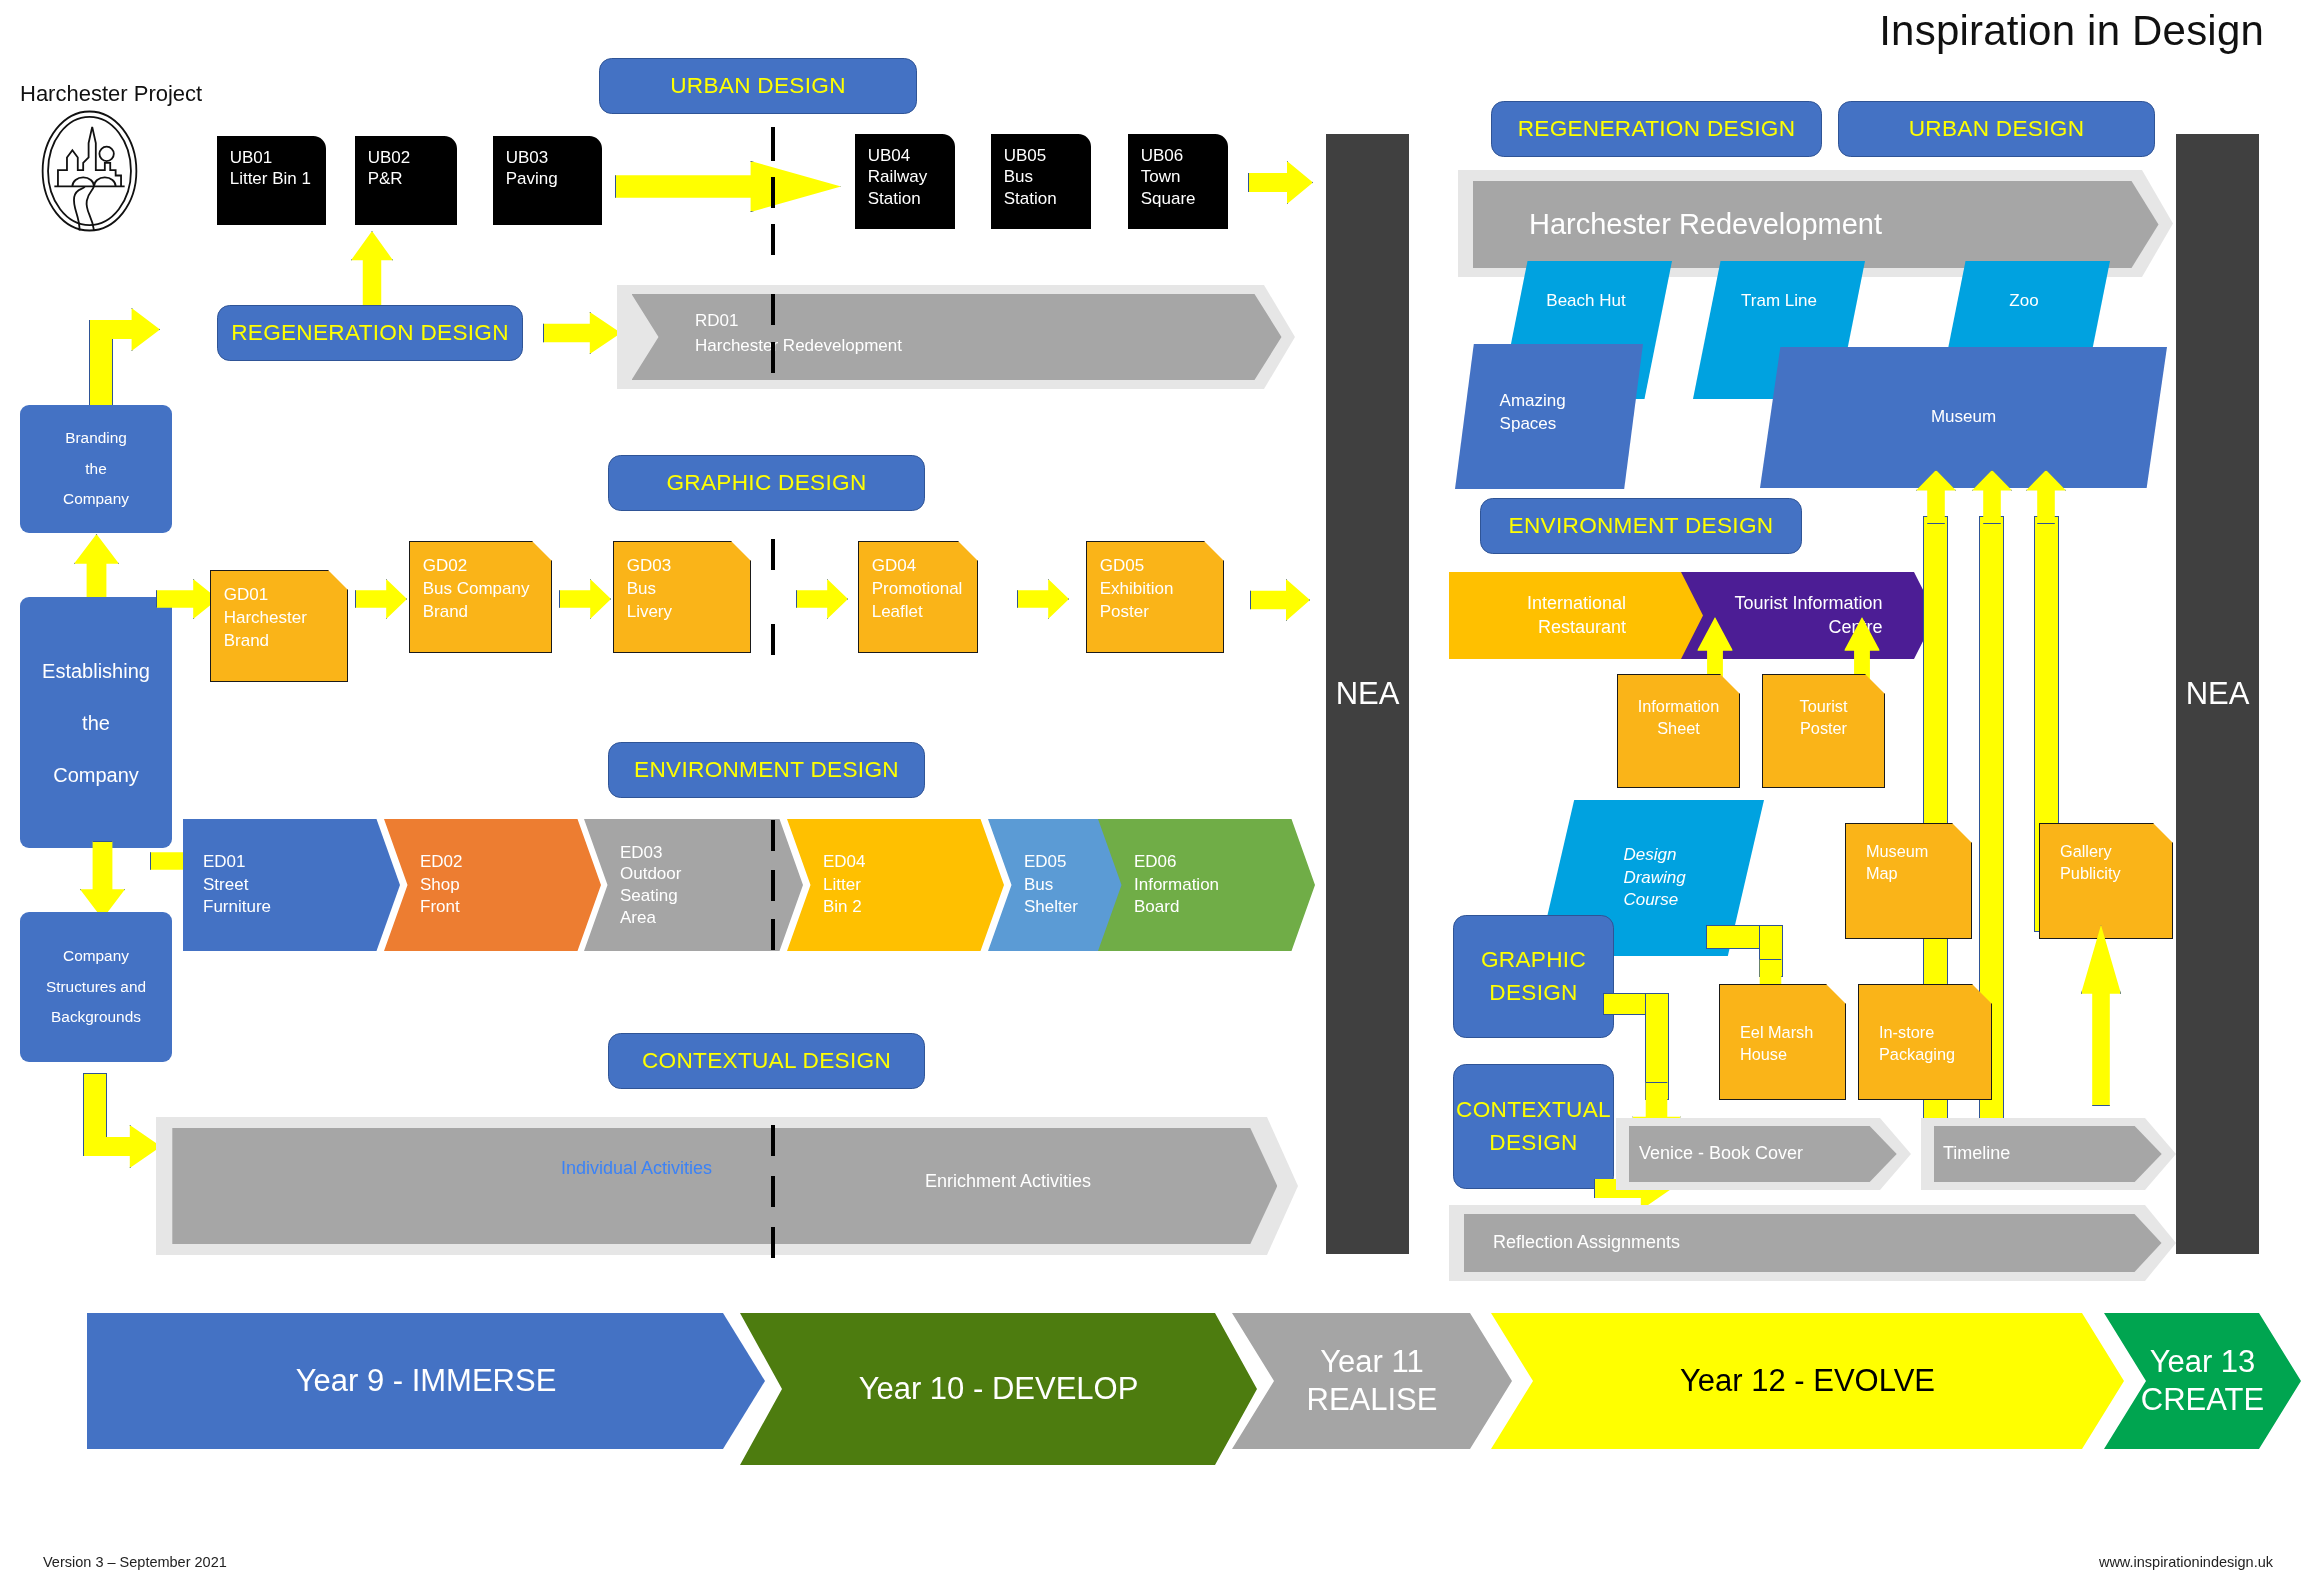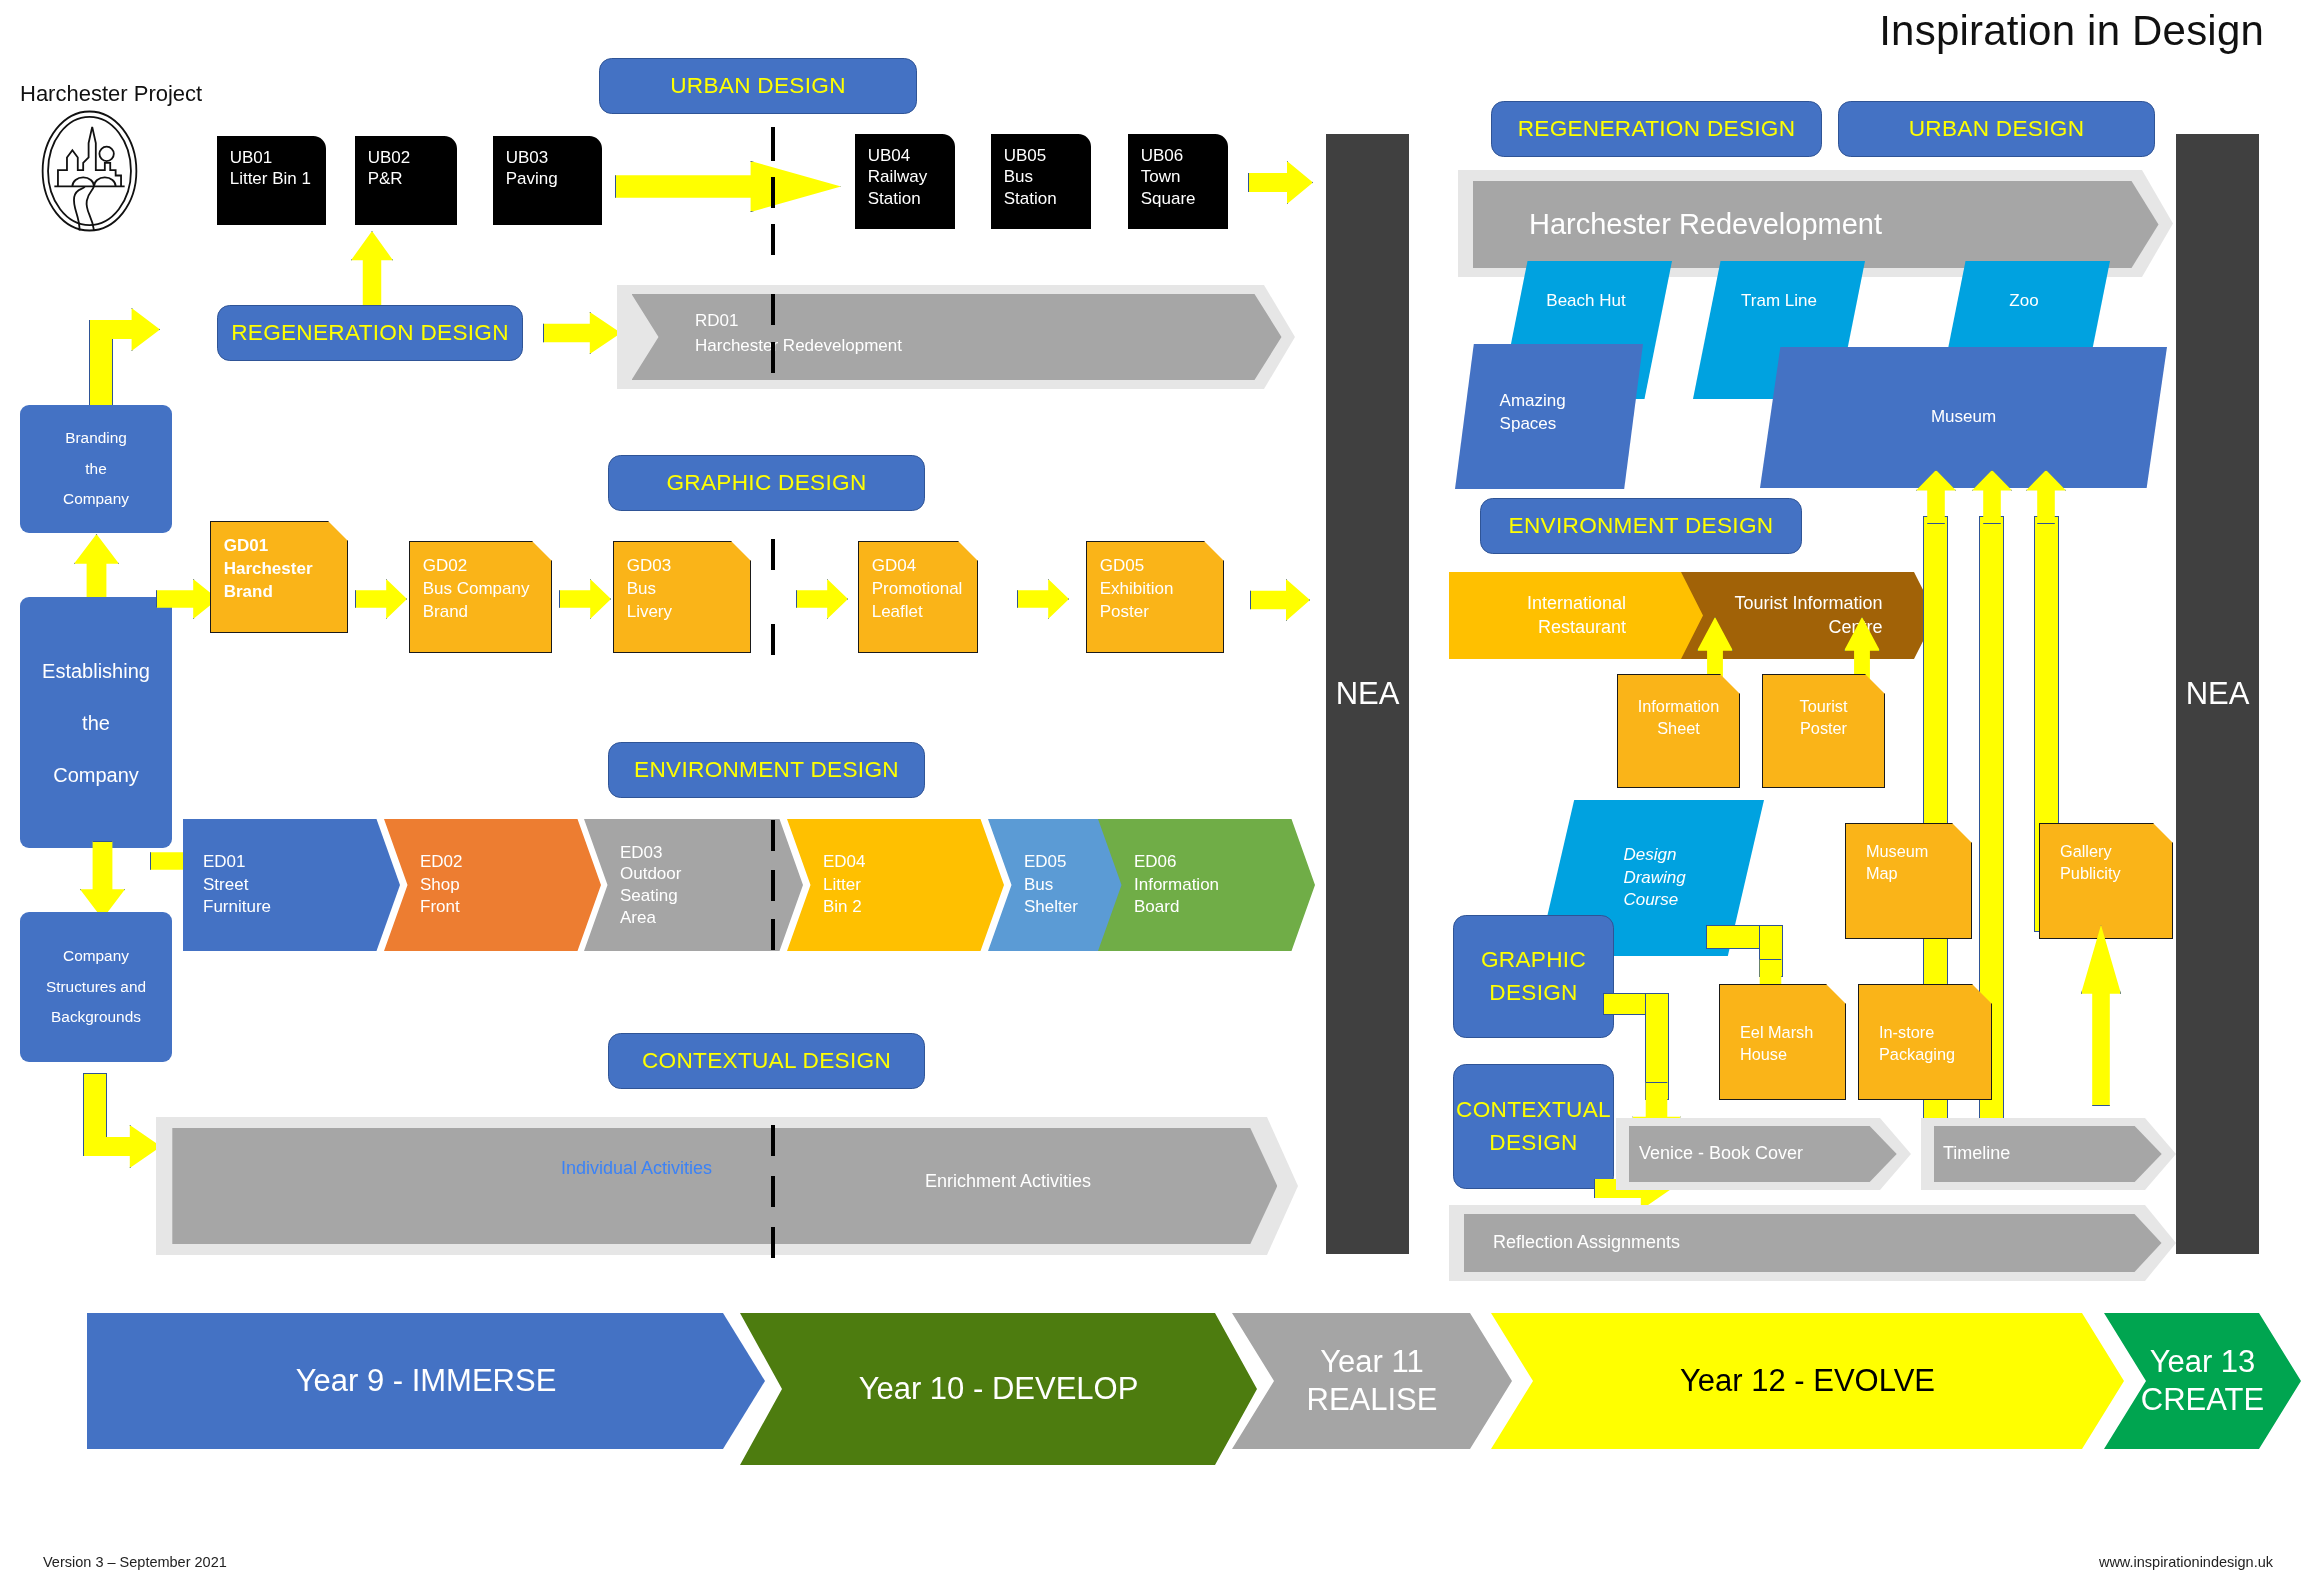--- a/index.html
+++ b/index.html
@@ -178,21 +178,21 @@
     <div>Backgrounds</div>
   </div>
 
   <div class="abs yelbow" style="left:83px;top:1073px;width:23.5px;height:83px;"></div>
   <div class="abs yarrow-r" style="left:83px;top:1125px;width:78px;height:43px;"></div>
 
   <div class="abs pill" style="left:608px;top:455px;width:317px;height:56px;">GRAPHIC DESIGN</div>
 
   <div class="abs yarrow-r" style="left:156px;top:579px;width:62px;height:40px;"></div>
 
-  <div class="abs gd" style="left:210px;top:521px;width:138px;height:112px;font-weight:bold;">
+  <div class="abs gd" style="left:210px;top:570px;width:138px;height:112px;">
     <div>GD01</div>
     <div>Harchester</div>
     <div>Brand</div>
   </div>
   <div class="abs yarrow-r" style="left:355px;top:579px;width:52px;height:40px;"></div>
   <div class="abs gd" style="left:409px;top:541px;width:143px;height:112px;">
     <div>GD02</div>
     <div>Bus Company</div>
     <div>Brand</div>
   </div>
@@ -324,21 +324,21 @@
   </div>
 
   <div class="abs pill" style="left:1480px;top:498px;width:322px;height:56px;">ENVIRONMENT DESIGN</div>
 
   <div class="abs fchev nonotch" style="left:1449px;top:572px;width:255px;height:87px;background:#FFC000;">
     <span>
       <span style="display:block;">International</span>
       <span style="display:block;">Restaurant</span>
     </span>
   </div>
-  <div class="abs fchev" style="left:1681px;top:572px;width:255px;height:87px;background:#a16207;">
+  <div class="abs fchev" style="left:1681px;top:572px;width:255px;height:87px;background:#4c1d95;">
     <span>
       <span style="display:block;">Tourist Information</span>
       <span style="display:block;">Centre</span>
     </span>
   </div>
 
   <div class="abs yarrow-u" style="left:1697px;top:617px;width:36px;height:89px;"></div>
   <div class="abs yarrow-u" style="left:1844px;top:617px;width:36px;height:89px;"></div>
 
   <div class="abs gd small" style="left:1617px;top:674px;width:123px;height:114px;text-align:center;padding:20px 0 0 0;">

